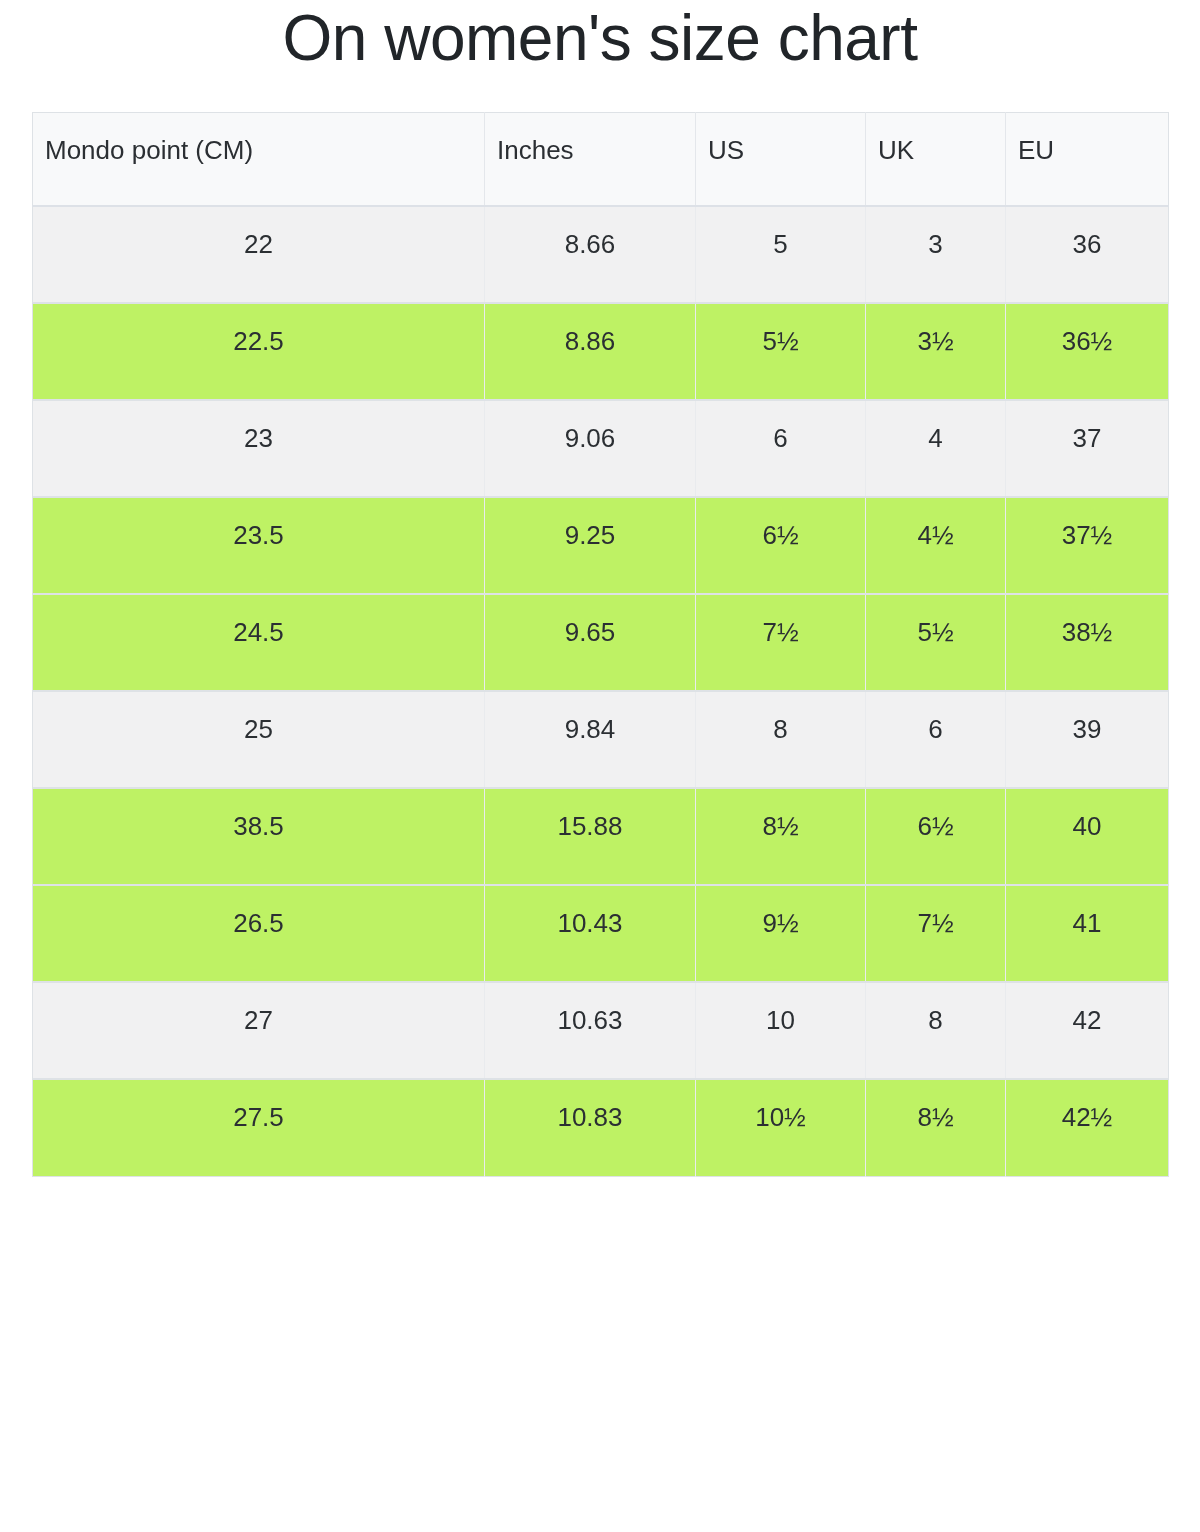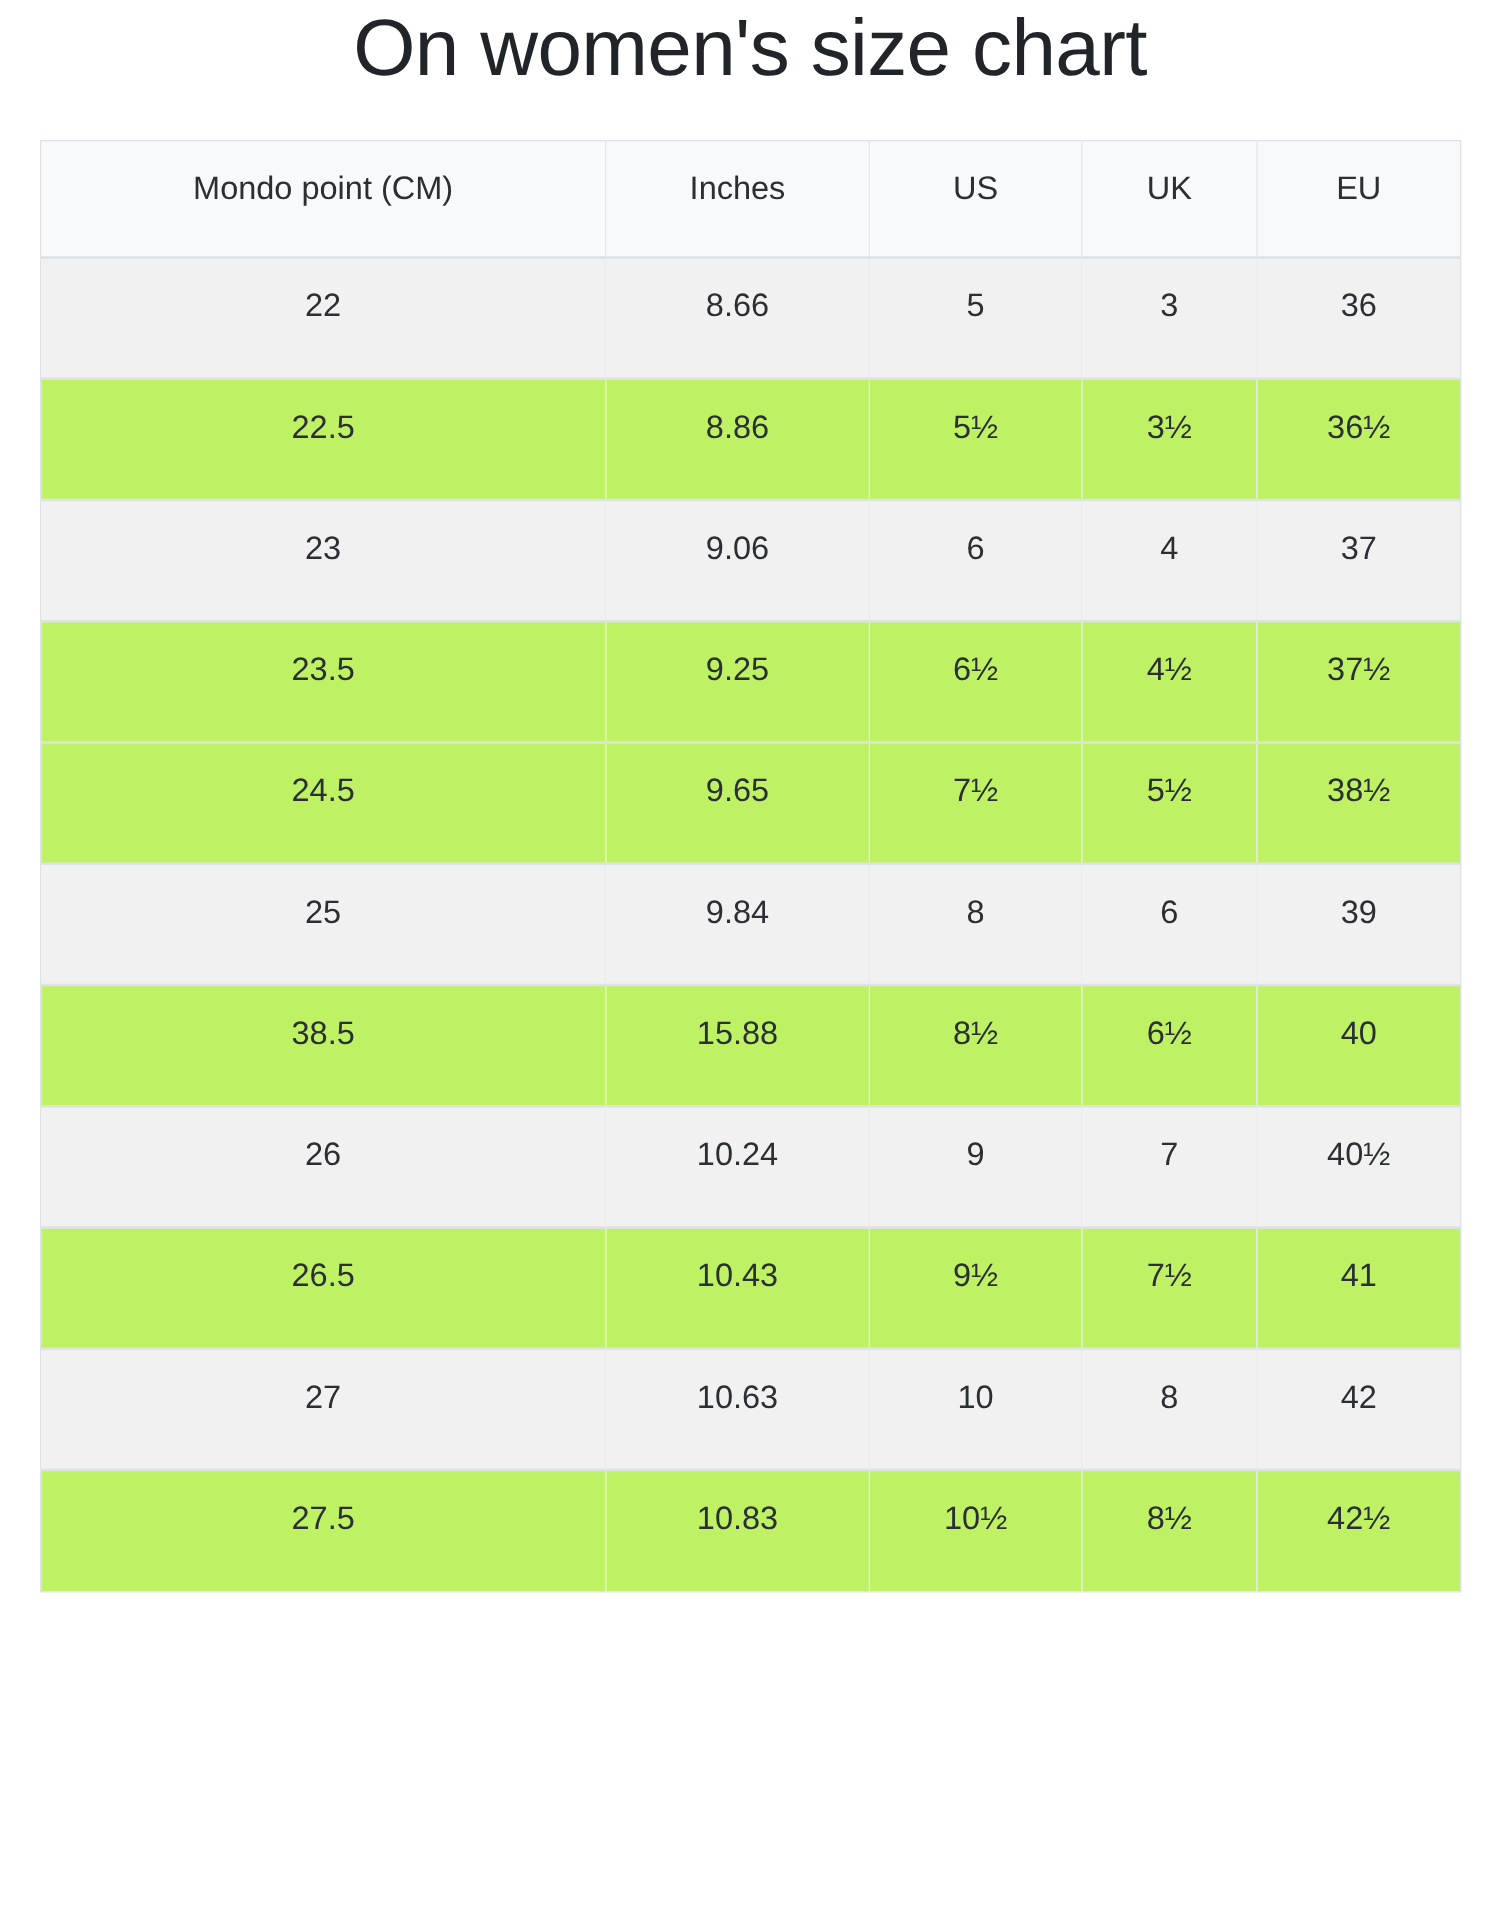--- a/index.html
+++ b/index.html
@@ -50,21 +50,21 @@
   table.size-chart col.c-uk     { width: 140px; }
   table.size-chart col.c-eu     { width: 163px; }
 
   table.size-chart thead tr {
     background: #f8f9fa;
   }
   table.size-chart thead th {
     height: 94px;
     padding: 22px 12px 12px 12px;
     vertical-align: top;
-    text-align: center;
+    text-align: left;
     font-size: 26px;
     font-weight: 400;
     color: #2b2f33;
     border-right: 1px solid #e4e7eb;
     border-bottom: 2px solid #dde1e7;
     box-sizing: border-box;
     white-space: nowrap;
   }
   table.size-chart thead th:last-child {
     border-right: none;
@@ -165,27 +165,20 @@
             <td>6</td>
             <td>39</td>
           </tr>
           <tr class="even">
             <td>38.5</td>
             <td>15.88</td>
             <td>8½</td>
             <td>6½</td>
             <td>40</td>
           </tr>
-          <tr class="odd">
-            <td>26</td>
-            <td>10.24</td>
-            <td>9</td>
-            <td>7</td>
-            <td>40½</td>
-          </tr>
           <tr class="even">
             <td>26.5</td>
             <td>10.43</td>
             <td>9½</td>
             <td>7½</td>
             <td>41</td>
           </tr>
           <tr class="odd">
             <td>27</td>
             <td>10.63</td>

